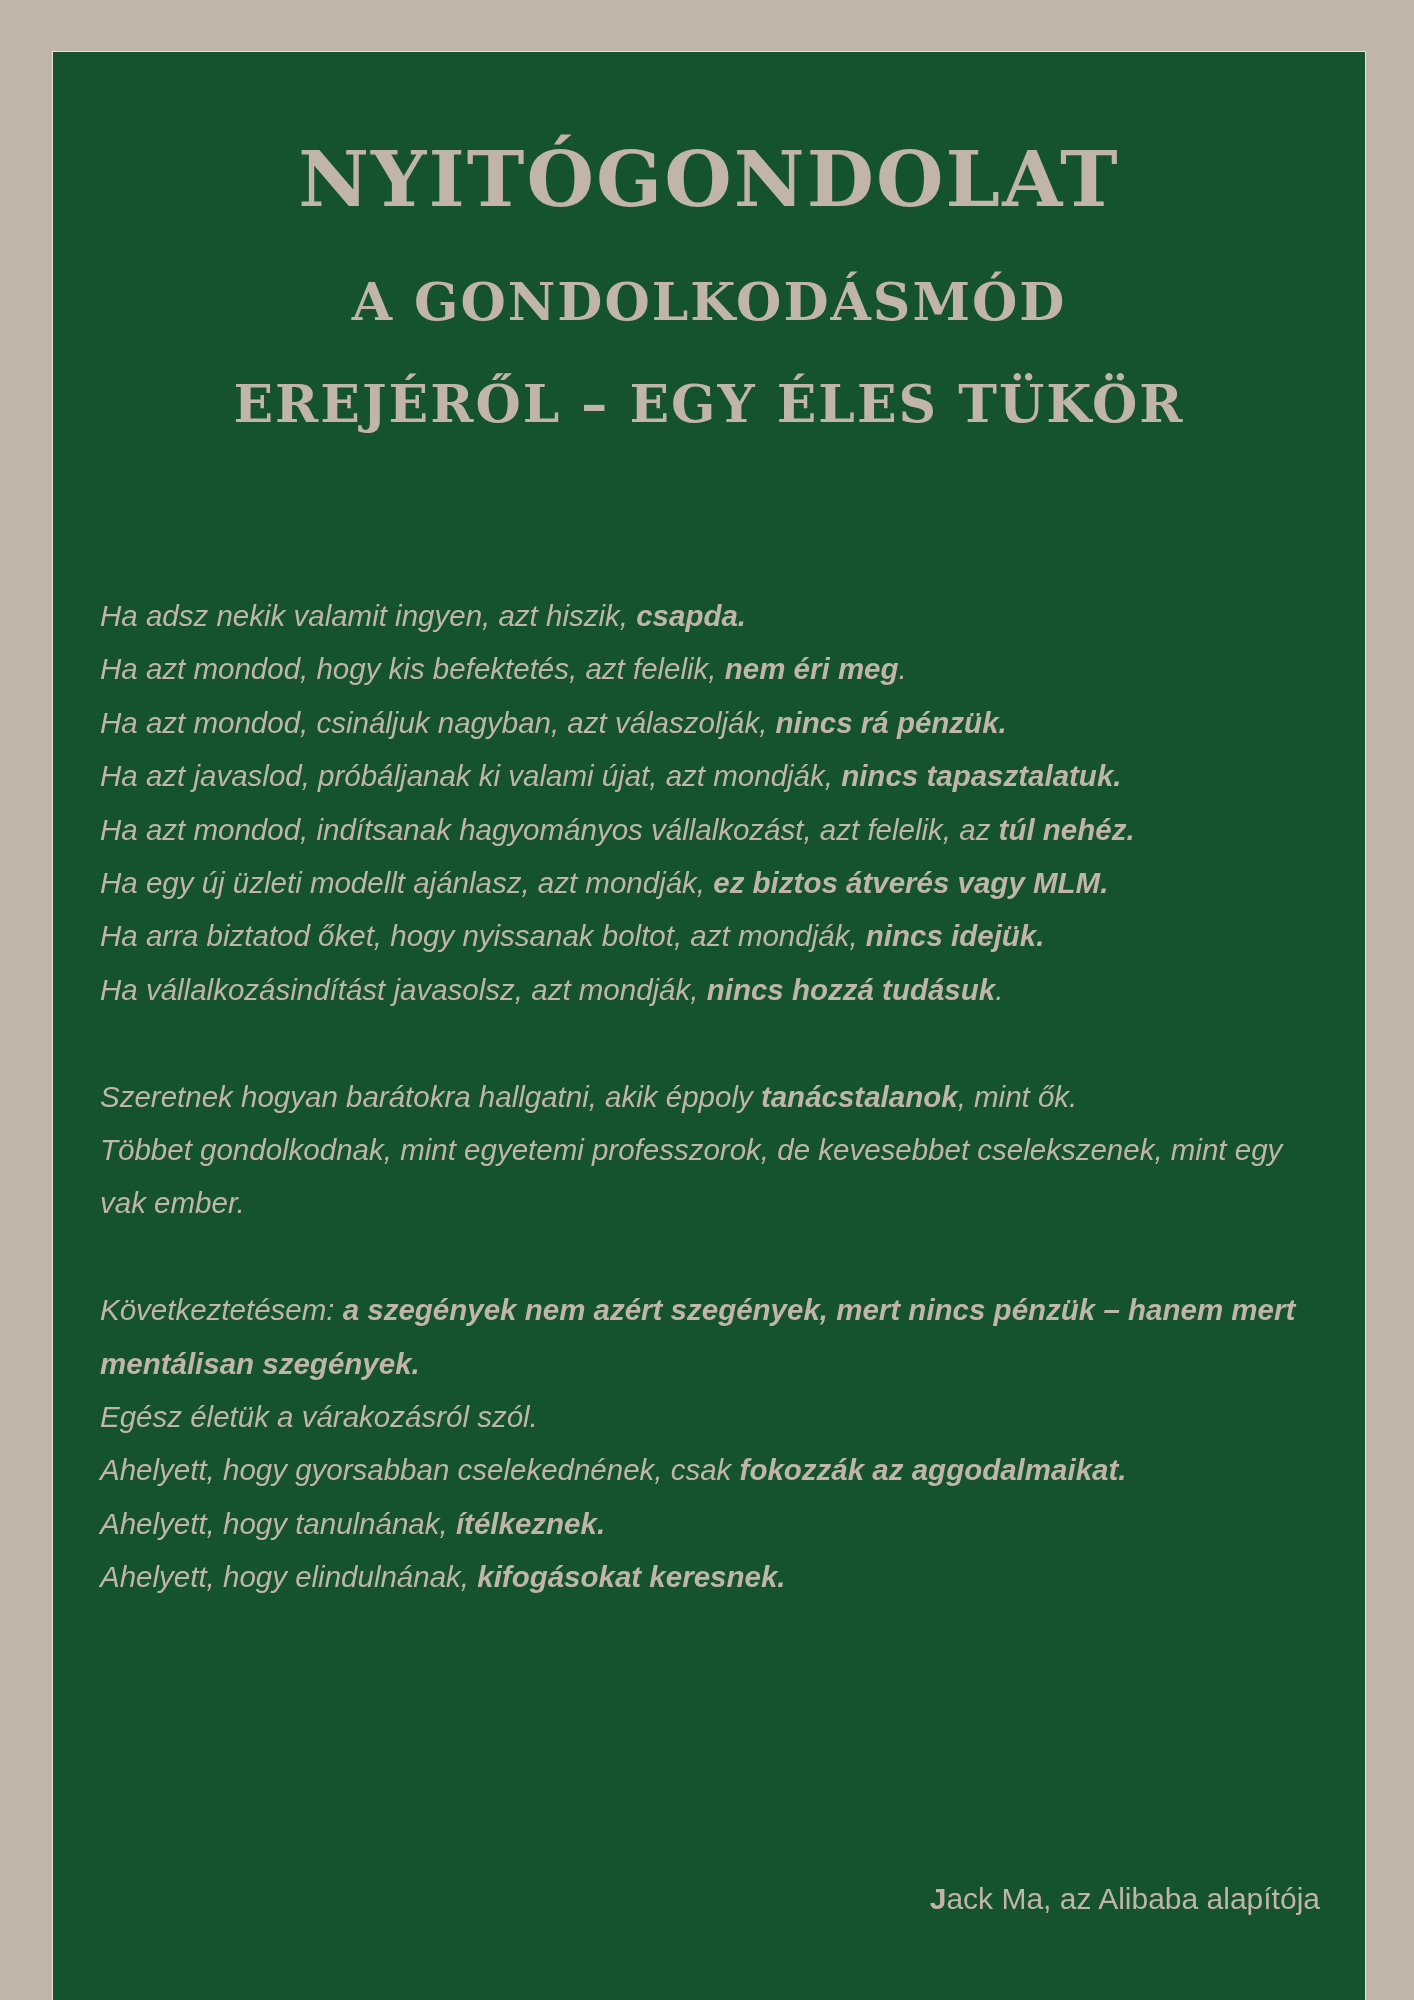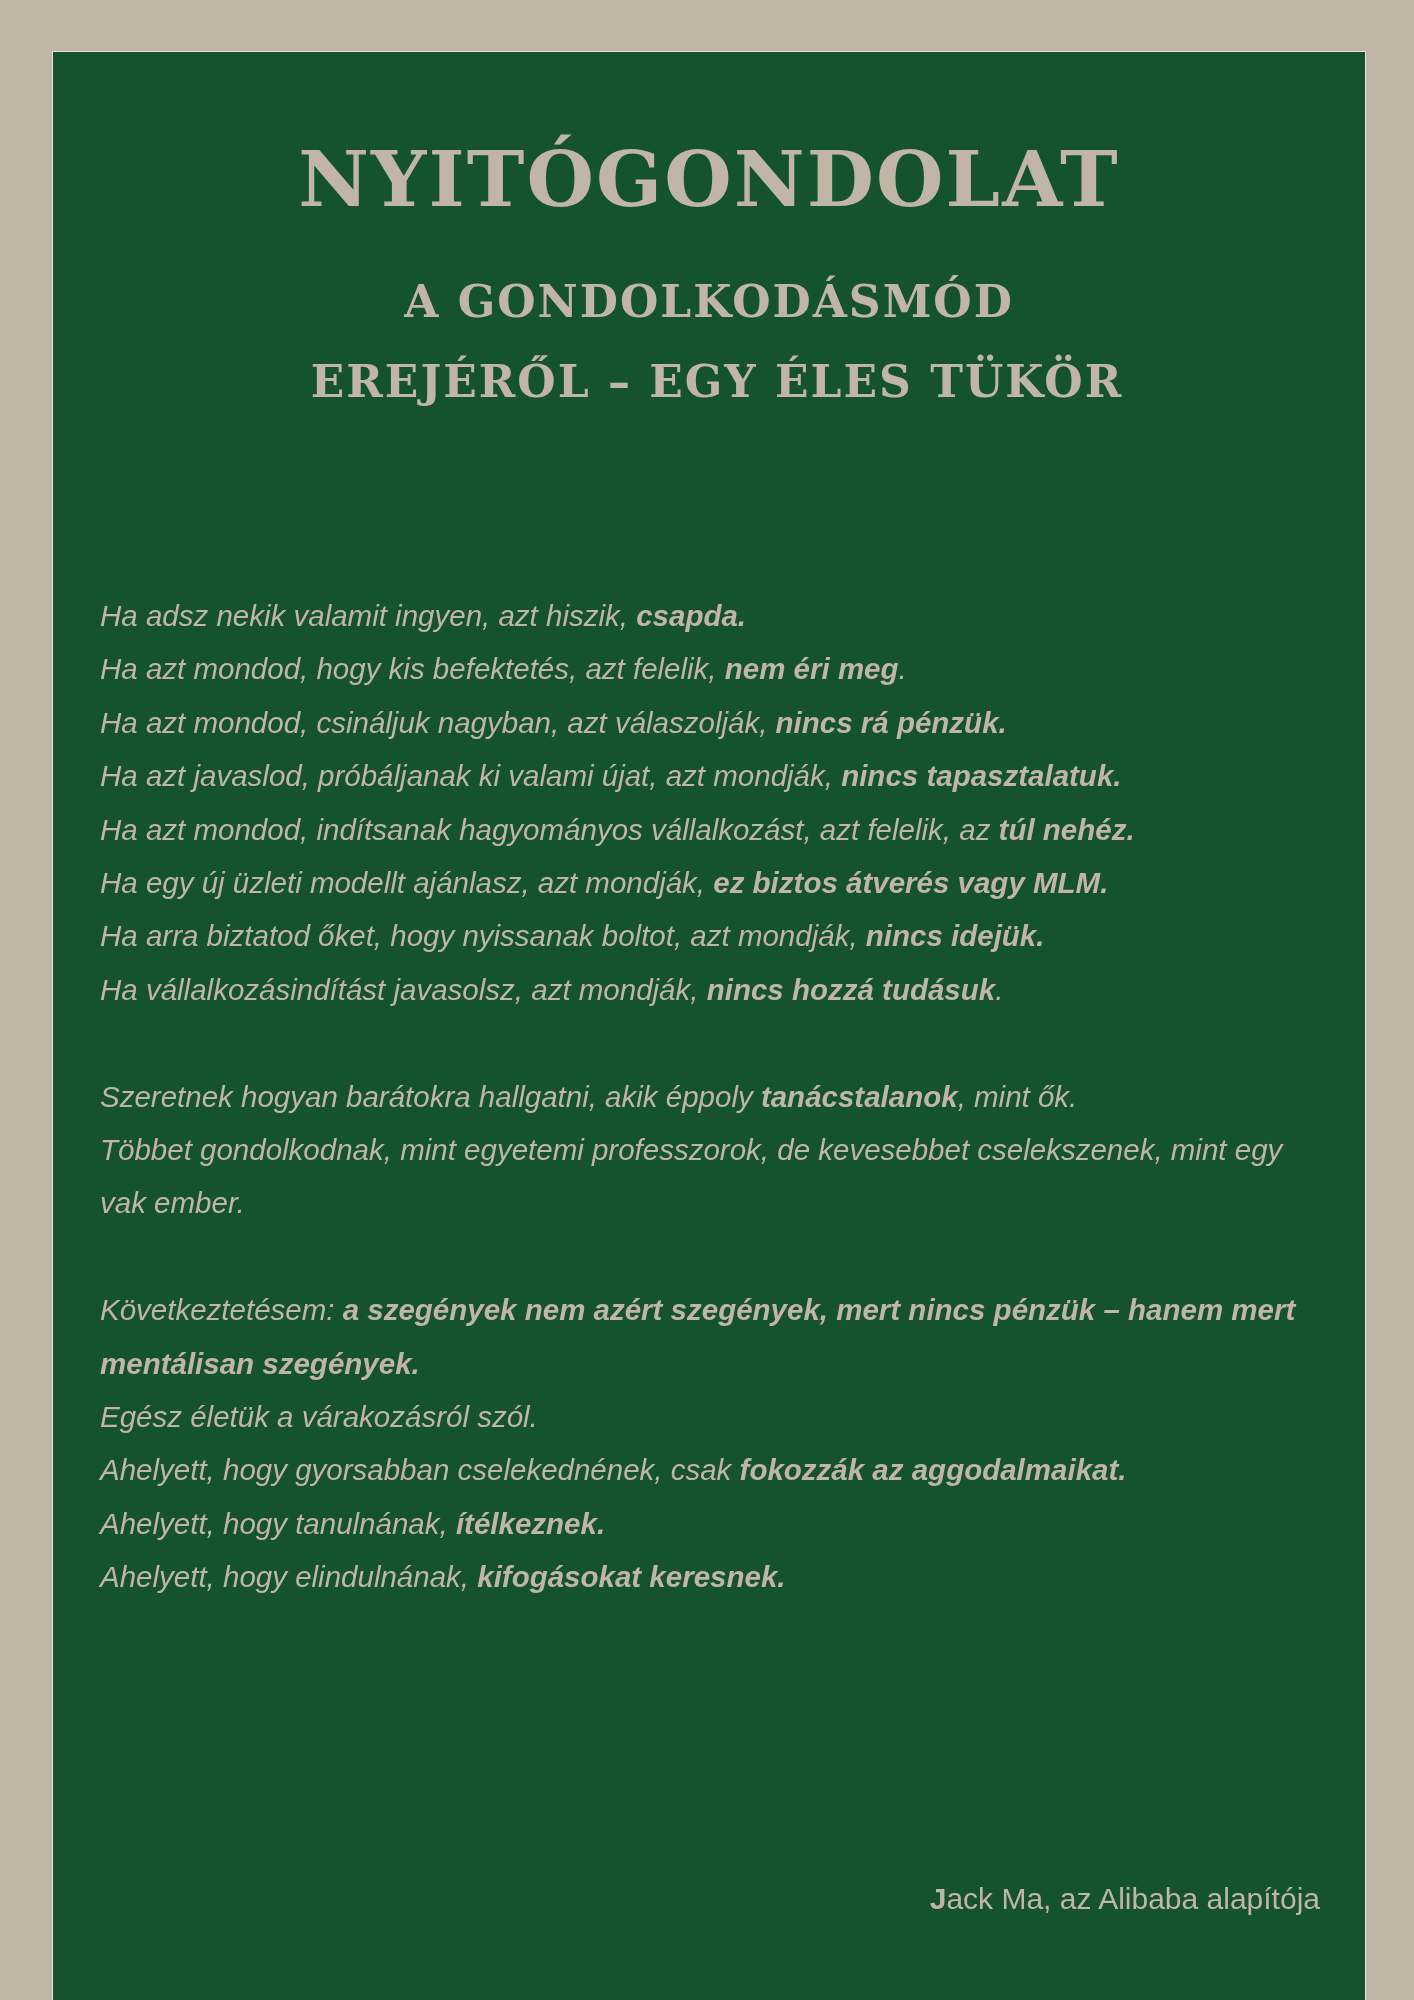--- a/index.html
+++ b/index.html
@@ -35,25 +35,25 @@
       margin: 0;
       white-space: nowrap;
     }
     .title-main {
       top: 83px;
       font-size: 76px;
       line-height: 90px;
       transform: scaleX(1.02);
     }
     .title-sub {
-      font-size: 44px;
+      font-size: 52px;
       line-height: 88px;
     }
     .title-sub-1 { top: 206px; }
-    .title-sub-2 { top: 286px; padding-left: 8px; }
+    .title-sub-2 { top: 308px; }
 
     .lead {
       position: absolute;
       left: 0;
       top: 434px;
       width: 100%;
       text-align: center;
       font-family: "Liberation Sans", sans-serif;
       font-style: italic;
       font-weight: bold;

